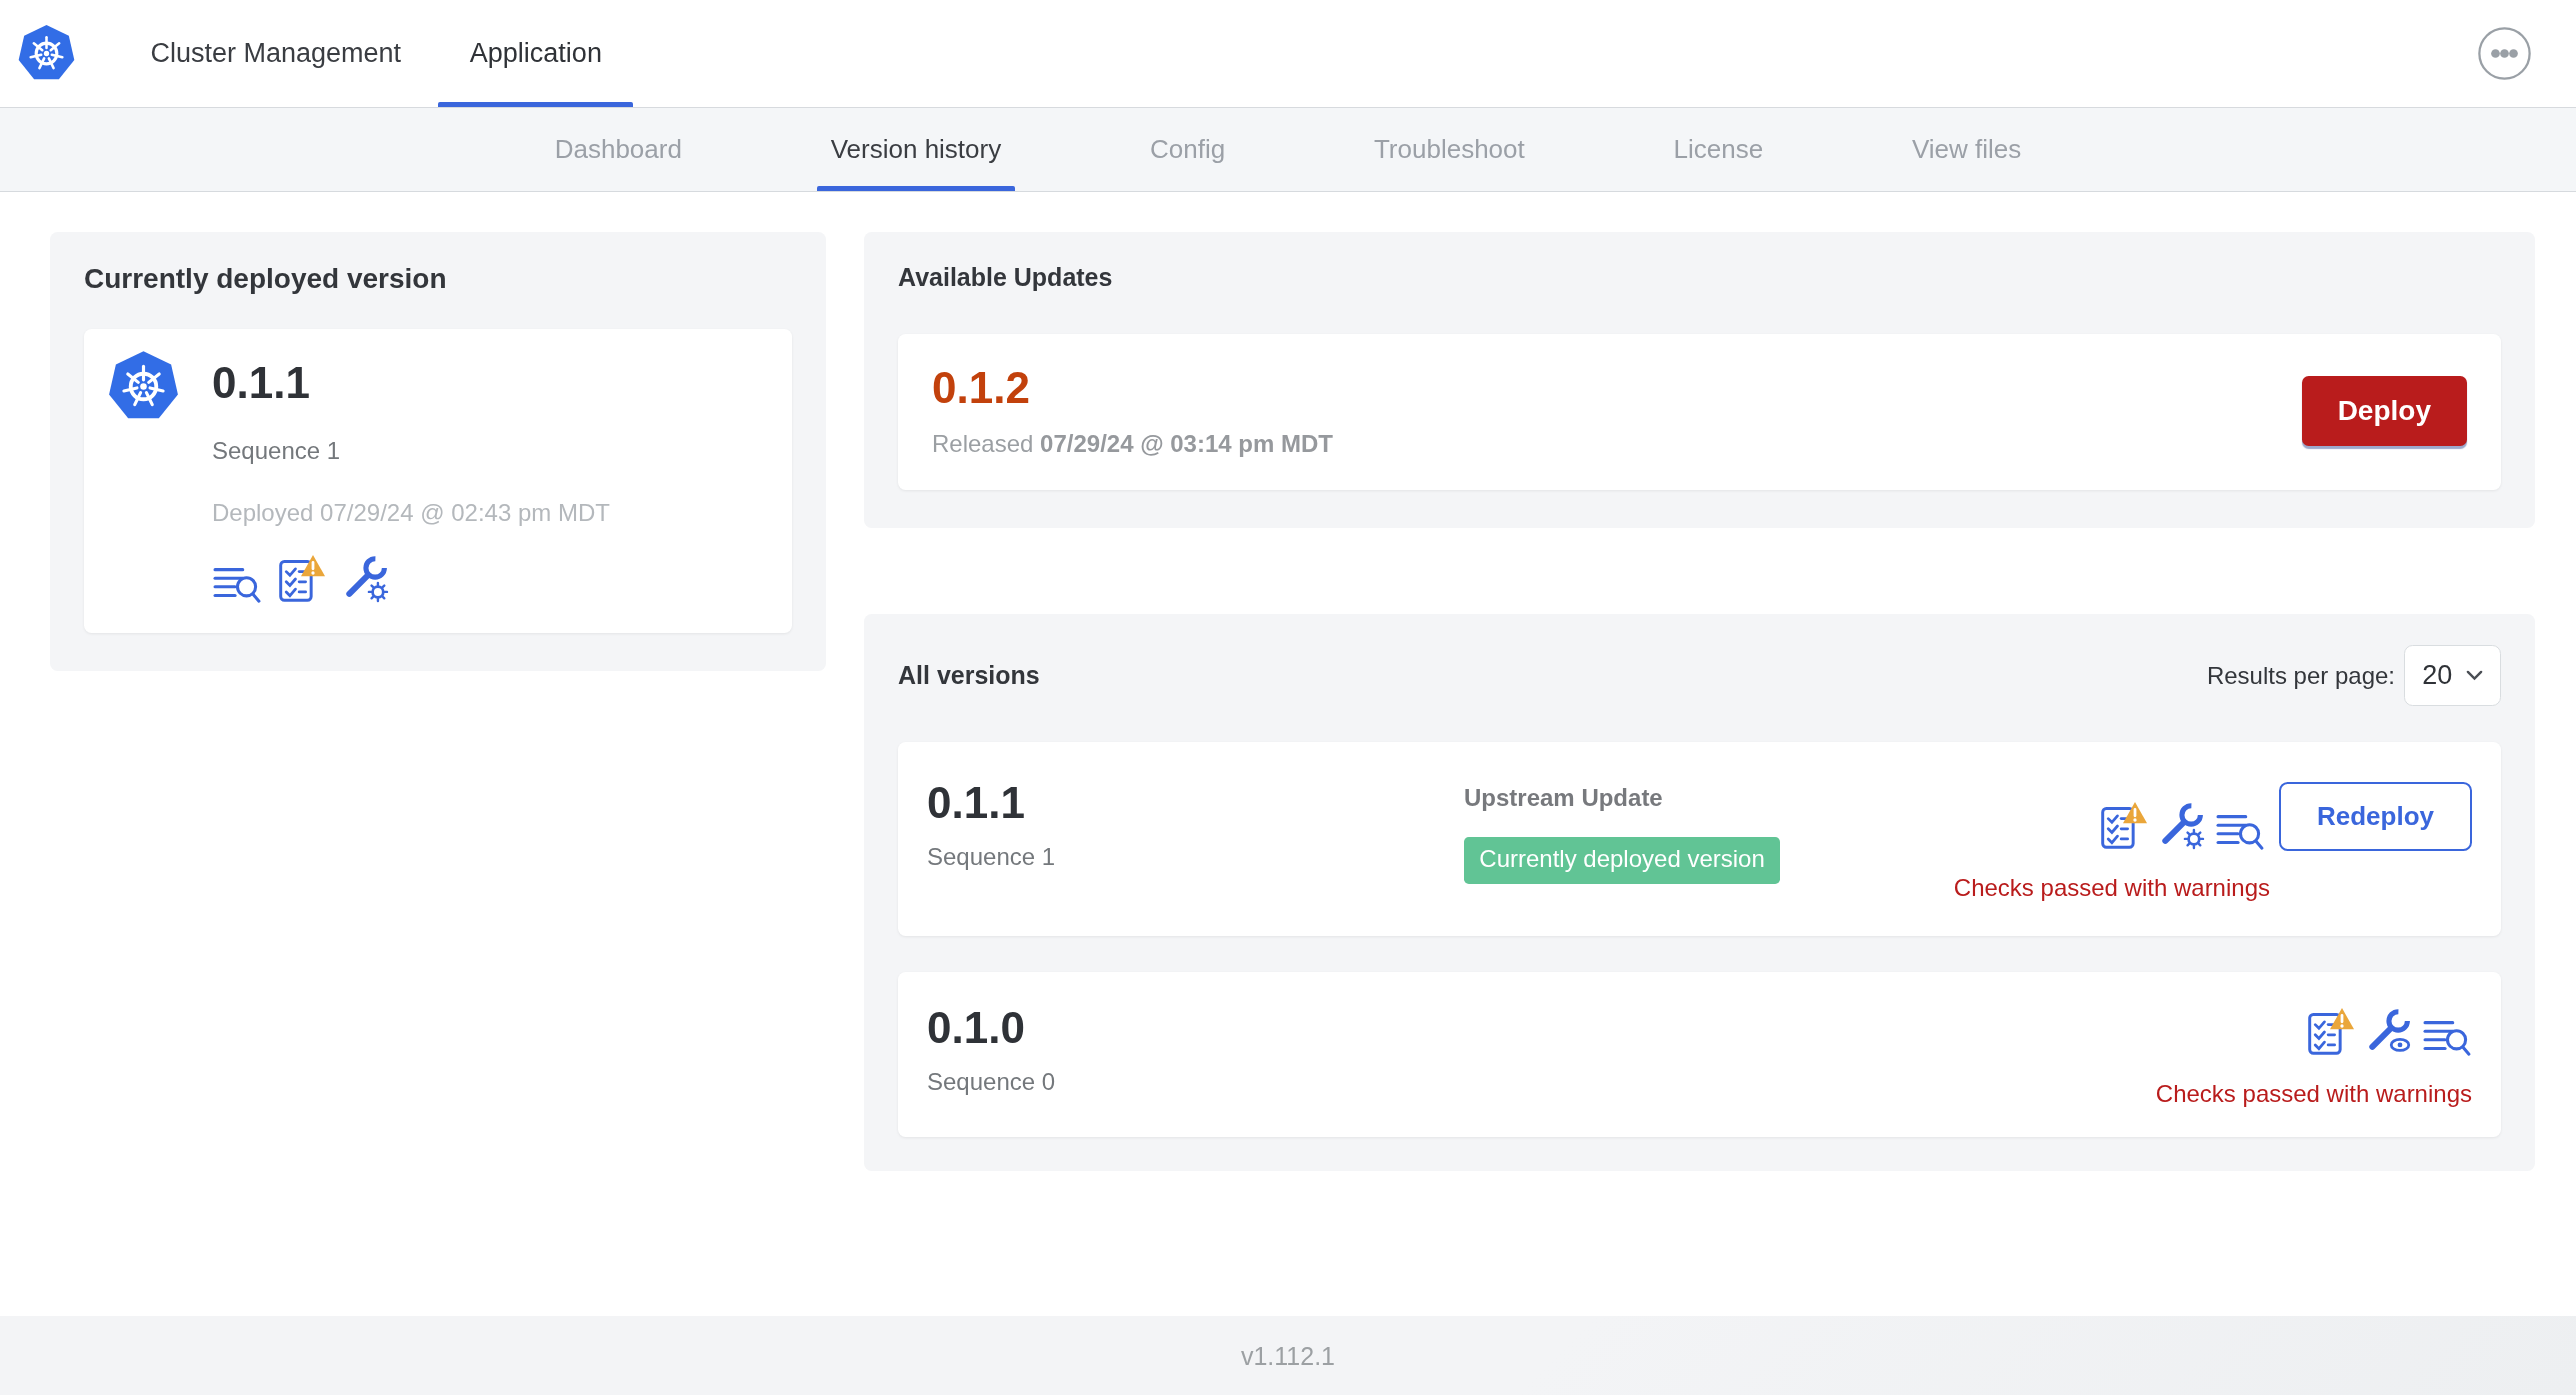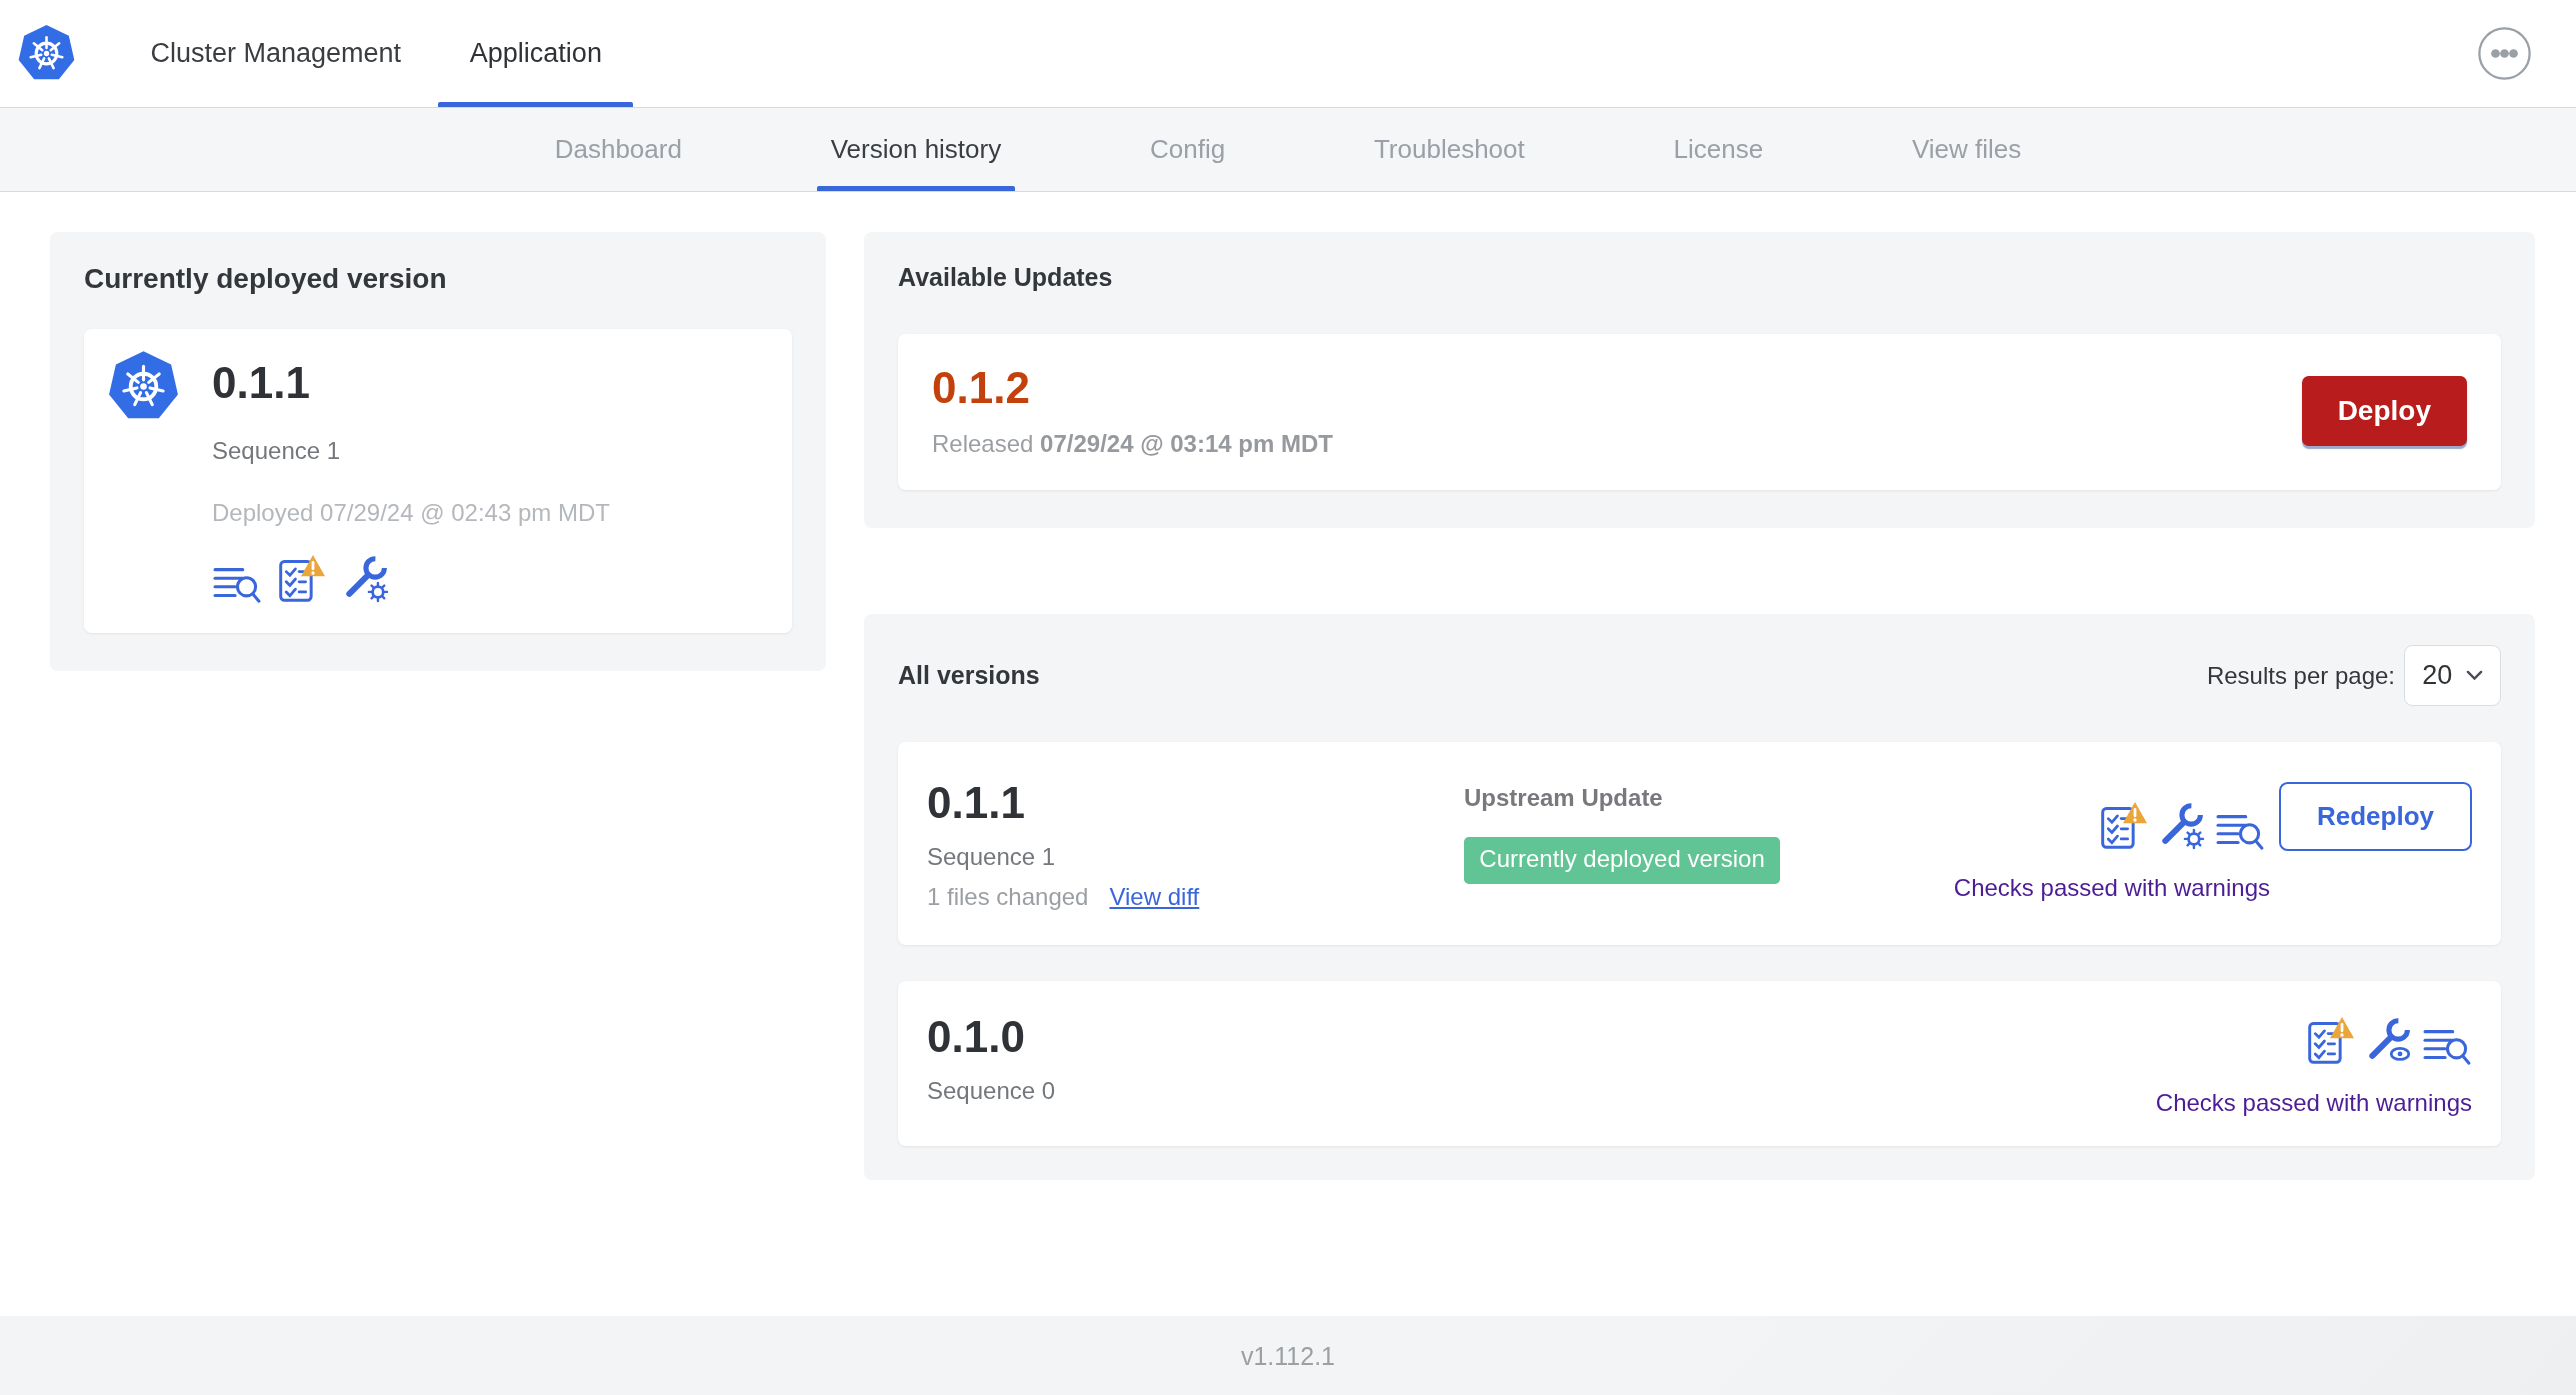--- a/index.html
+++ b/index.html
@@ -61,21 +61,21 @@
   .v-files { font-size:24px; color:#9b9fa3; margin-top:11.5px; display:flex; gap:21px; align-items:center; }
   .view-diff { color:#3a66dc; text-decoration:underline; cursor:pointer; }
   .v-mid { flex:1; padding-top:5.7px; }
   .v-source { font-size:24px; font-weight:600; color:#77797d; }
   .badge { display:inline-block; margin-top:25px; font-size:24px; color:#fff; border-radius:4.8px; padding:8.6px 15.3px 10.5px 15.3px; }
   .badge.green { background:#61c495; }
   .badge.gray { background:#b5c1c5; }
   .v-right { margin-left:auto; display:flex; flex-direction:column; align-items:flex-end; padding-top:3.8px; }
   .v-actions { display:flex; align-items:flex-end; gap:10px; }
   .redeploy-btn { background:#fff; border:2.4px solid #3a66dc; color:#3a66dc; font-family:inherit; font-size:26px; font-weight:700; border-radius:8.6px; padding:17px 36px; margin-left:3.8px; cursor:pointer; }
-  .checks { font-size:24px; font-weight:500; color:#4c1d95; margin-top:23px; }
+  .checks { font-size:24px; font-weight:500; color:#b91c1c; margin-top:23px; }
   .checks.offset { margin-right:202px; }
 
   
   footer { height:80px; flex-shrink:0; background:linear-gradient(135deg,#f3f4f6 60%, #edeff1); display:flex; align-items:center; justify-content:center; }
   .footer-version { font-size:25px; color:#9ca0a3; }
 </style>
 </head>
 <body>
 
 <div class="app">
@@ -241,24 +241,20 @@
                 <path d="M2 2 L9 9 L16 2" stroke="#4a4e54" stroke-width="2.6" fill="none" stroke-linecap="round"></path>
               </svg>
             </div>
           </div>
         </div>
 
         <div class="inner-card vrow">
           <div class="v-left">
             <div class="v-version">0.1.1</div>
             <div class="v-seq">Sequence 1</div>
-            <div class="v-files">
-              <span>1 files changed</span>
-              <a class="view-diff">View diff</a>
-            </div>
           </div>
           <div class="v-mid">
             <div class="v-source">Upstream Update</div>
             <span class="badge green">Currently deployed version</span>
           </div>
           <div class="v-right">
             <div class="v-actions">
               <button class="icon-btn">
                 <svg width="48" height="50" viewBox="0 0 52 54" fill="none">
                   <rect x="4" y="8" width="33" height="42" rx="4" stroke="#3a66dc" stroke-width="3.2"></rect>

